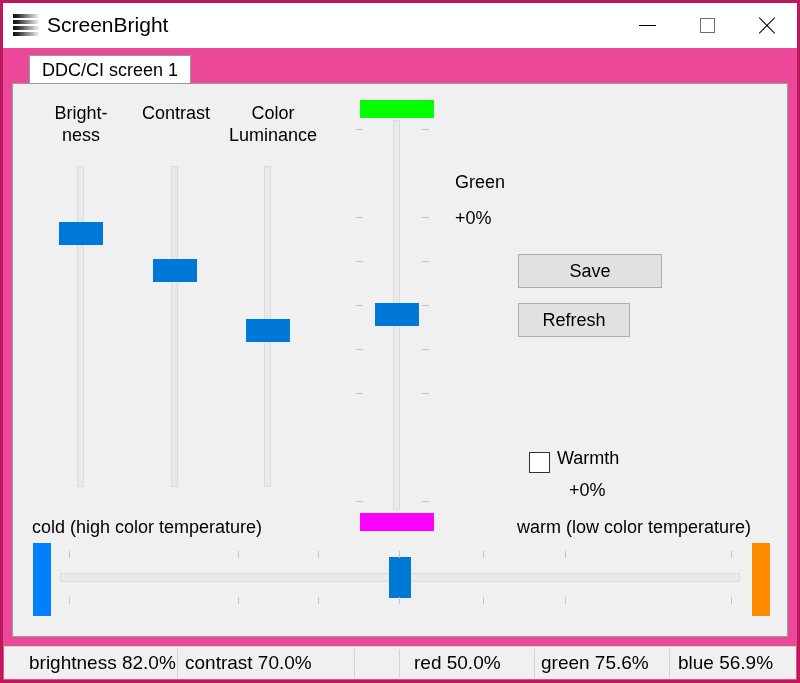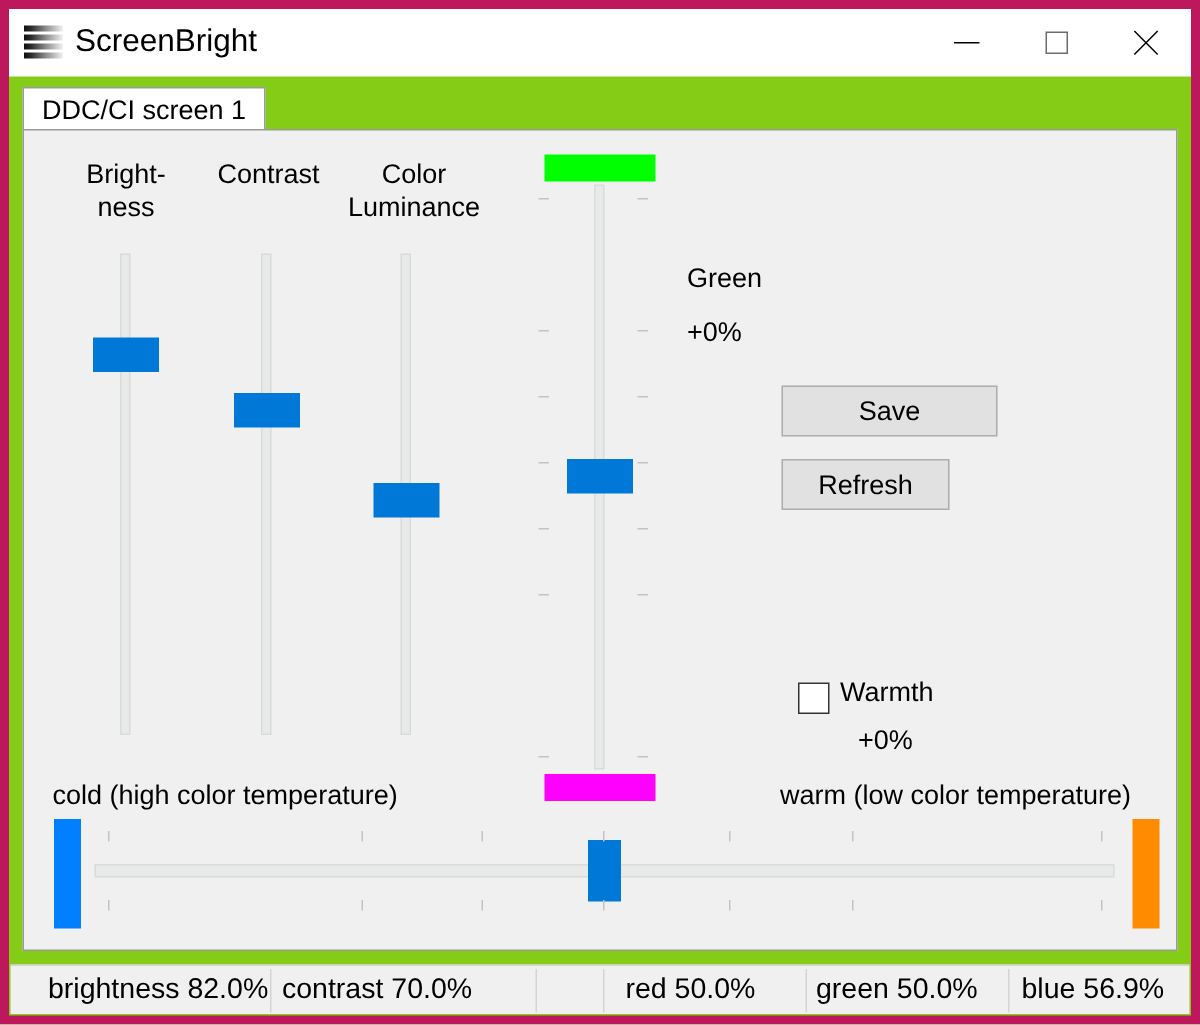--- a/index.html
+++ b/index.html
@@ -9,22 +9,22 @@
     font-family:"Liberation Sans", sans-serif;
     overflow:hidden;
     position:relative;
     color:#000;
     -webkit-font-smoothing:none;
   }
 
   
   #window{
     position:absolute;inset:0;
-    background:#84cc16;
-    border:6px solid #be185d;
+    background:#ec4899;
+    border:3px solid #be185d;
     box-sizing:border-box;
   }
 
   
   #titlebar{
     position:absolute;left:0;top:0;width:100%;height:45px;
     background:#ffffff;
     box-sizing:border-box;
   }
   #app-icon{
@@ -57,21 +57,21 @@
     width:20px;height:20px;position:relative;
   }
   #btn-close .glyph:before,#btn-close .glyph:after{
     content:"";position:absolute;left:-1px;top:9px;width:22px;height:1px;background:#000;
   }
   #btn-close .glyph:before{transform:rotate(45deg);}
   #btn-close .glyph:after{transform:rotate(-45deg);}
 
   
   #tabstrip{
-    position:absolute;left:9px;top:52px;right:9px;height:29px;
+    position:absolute;left:26px;top:52px;right:9px;height:29px;
   }
   #tab-ddcci{
     position:absolute;left:0;top:0;height:29px;
     padding:0 12px;
     background:#ffffff;
     border:1px solid #9a9a9a;
     border-bottom:none;
     box-sizing:border-box;
     display:flex;align-items:center;
     font-size:18px;
@@ -303,18 +303,18 @@
 
   <div id="statusbar">
     <div class="status-cell" style="left:18px;width:173px;">brightness 82.0%</div>
     <div class="status-sep" style="left:173px;"></div>
     <div class="status-cell" style="left:174px;width:176px;">contrast 70.0%</div>
     <div class="status-sep" style="left:350px;"></div>
     <div class="status-cell" style="left:351px;width:44px;"></div>
     <div class="status-sep" style="left:395px;"></div>
     <div class="status-cell" style="left:396px;width:134px;padding-left:14px;">red 50.0%</div>
     <div class="status-sep" style="left:530px;"></div>
-    <div class="status-cell" style="left:531px;width:134px;padding-left:6px;">green 50.0%</div>
+    <div class="status-cell" style="left:531px;width:134px;padding-left:6px;">green 75.6%</div>
     <div class="status-sep" style="left:665px;"></div>
     <div class="status-cell" style="left:666px;width:132px;padding-left:8px;">blue 56.9%</div>
   </div>
 
 </div>
 
 </body></html>

